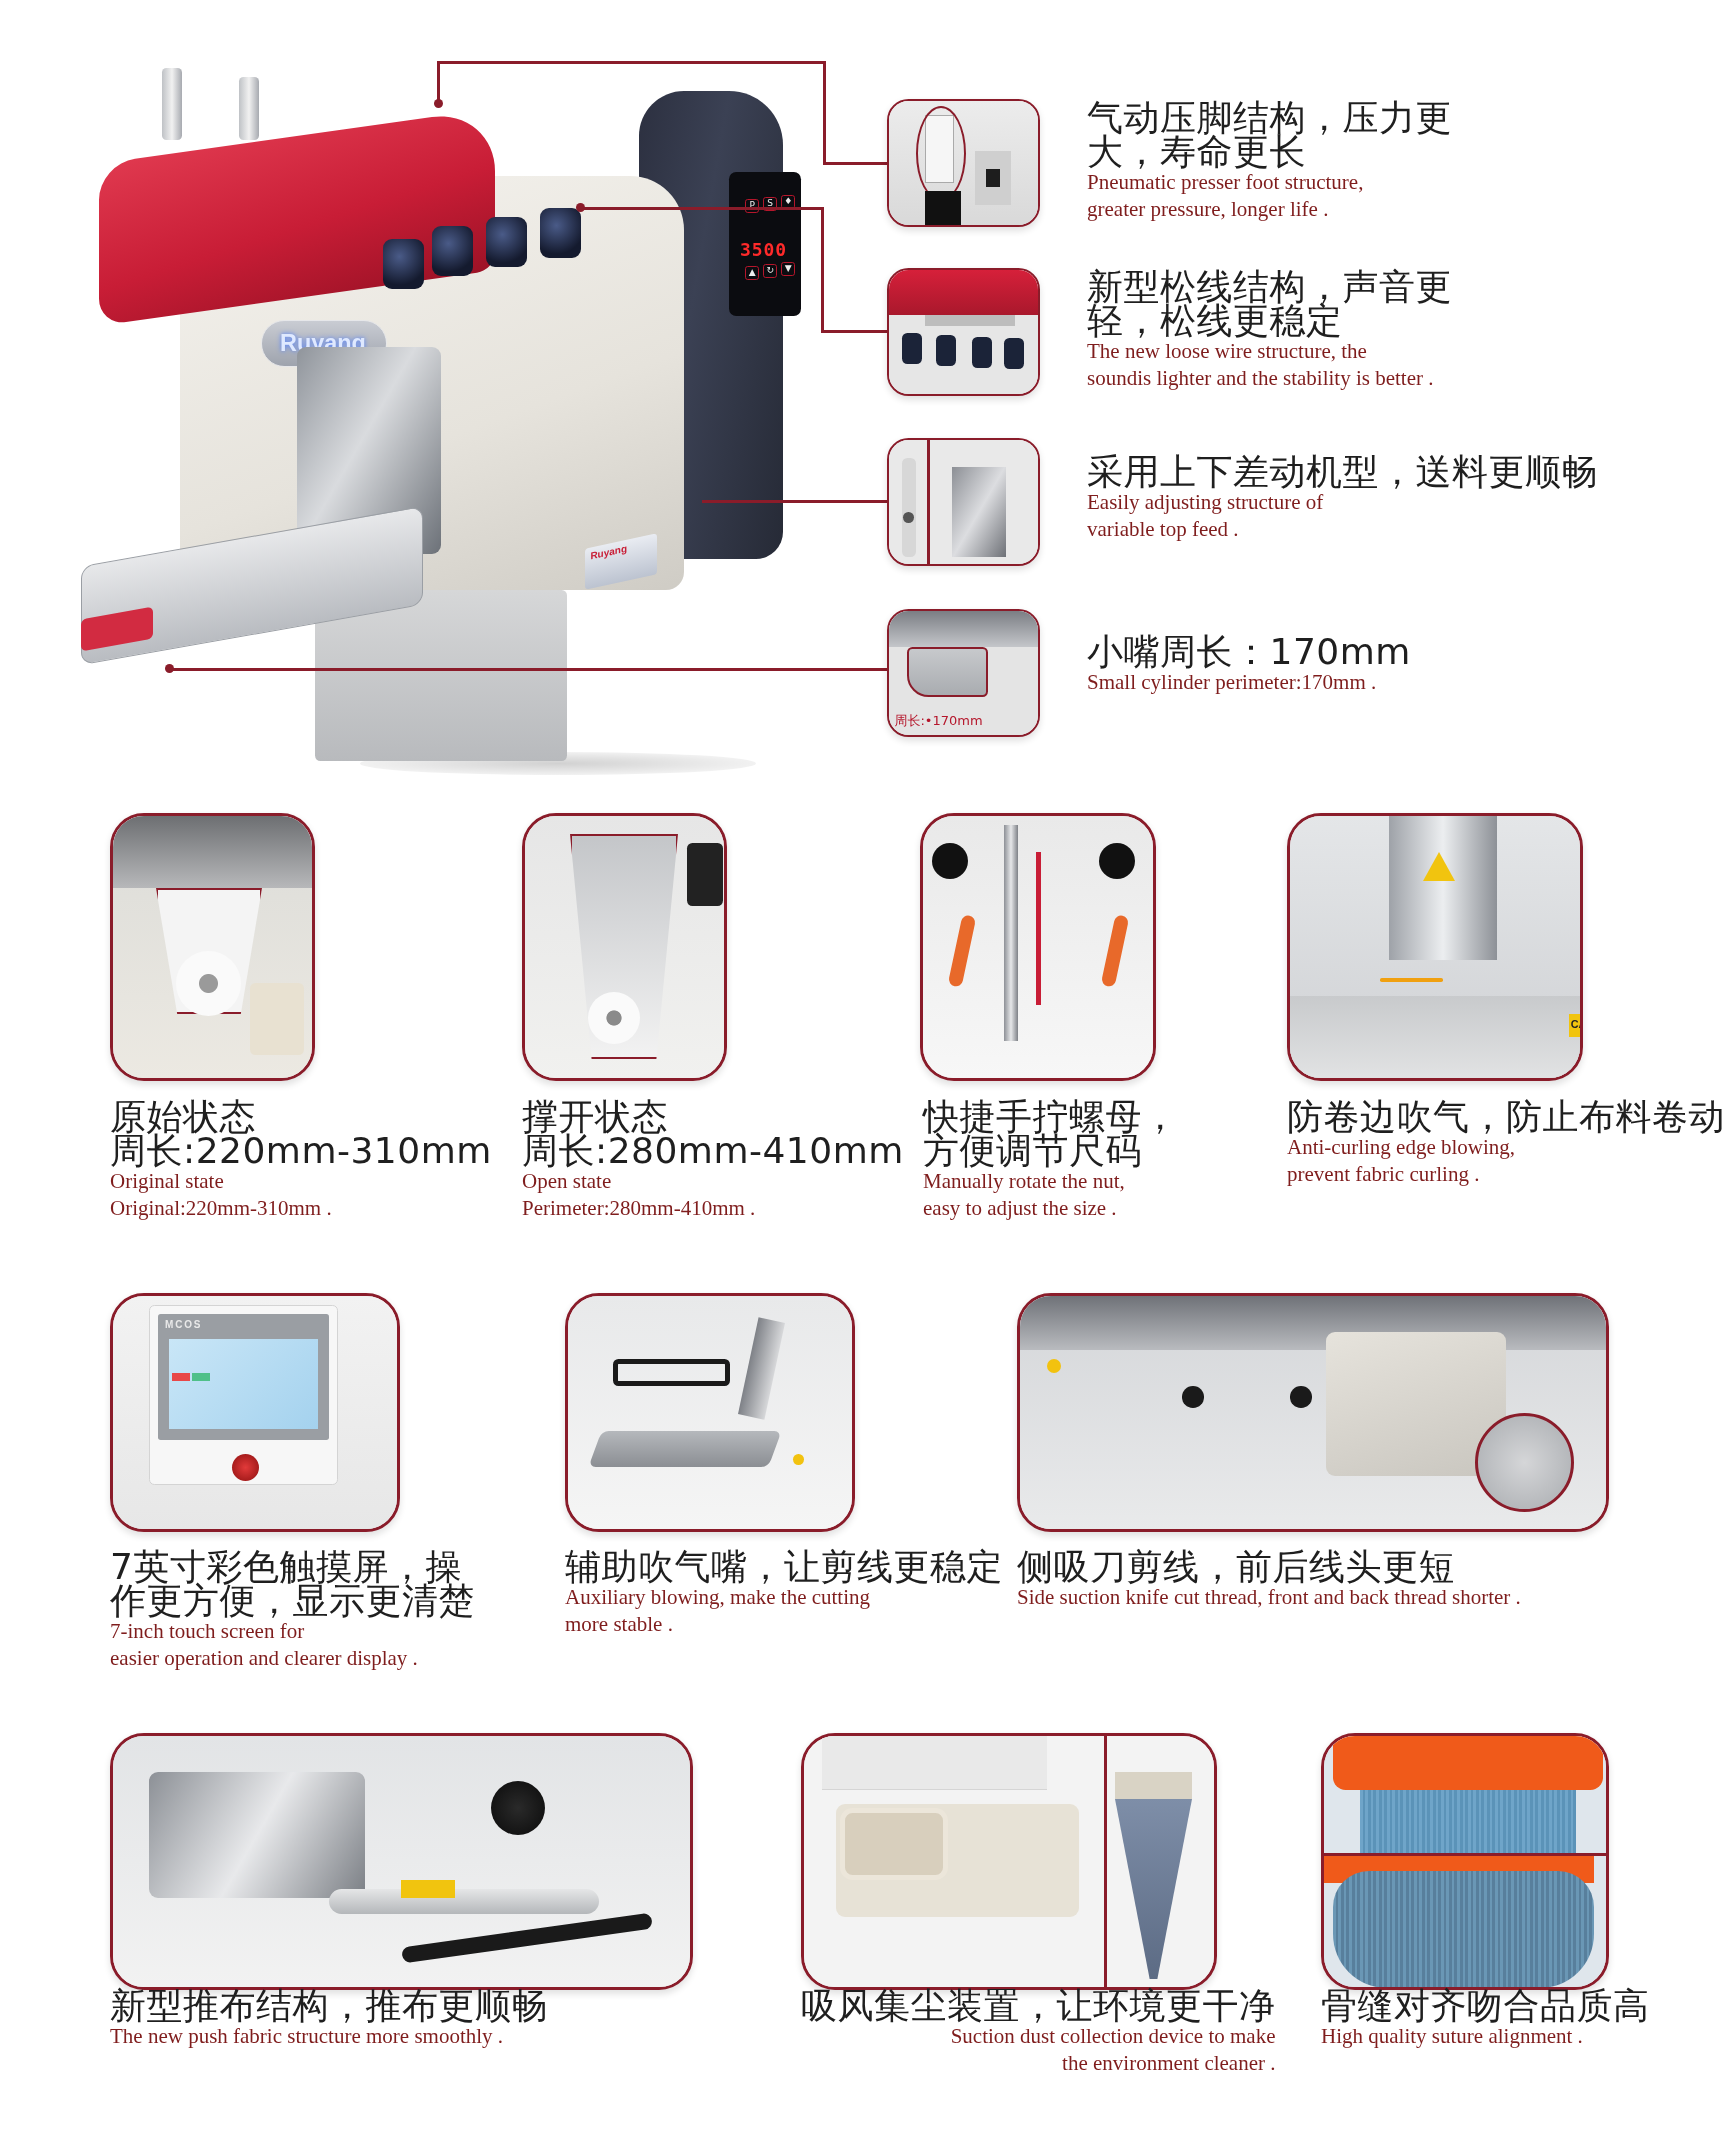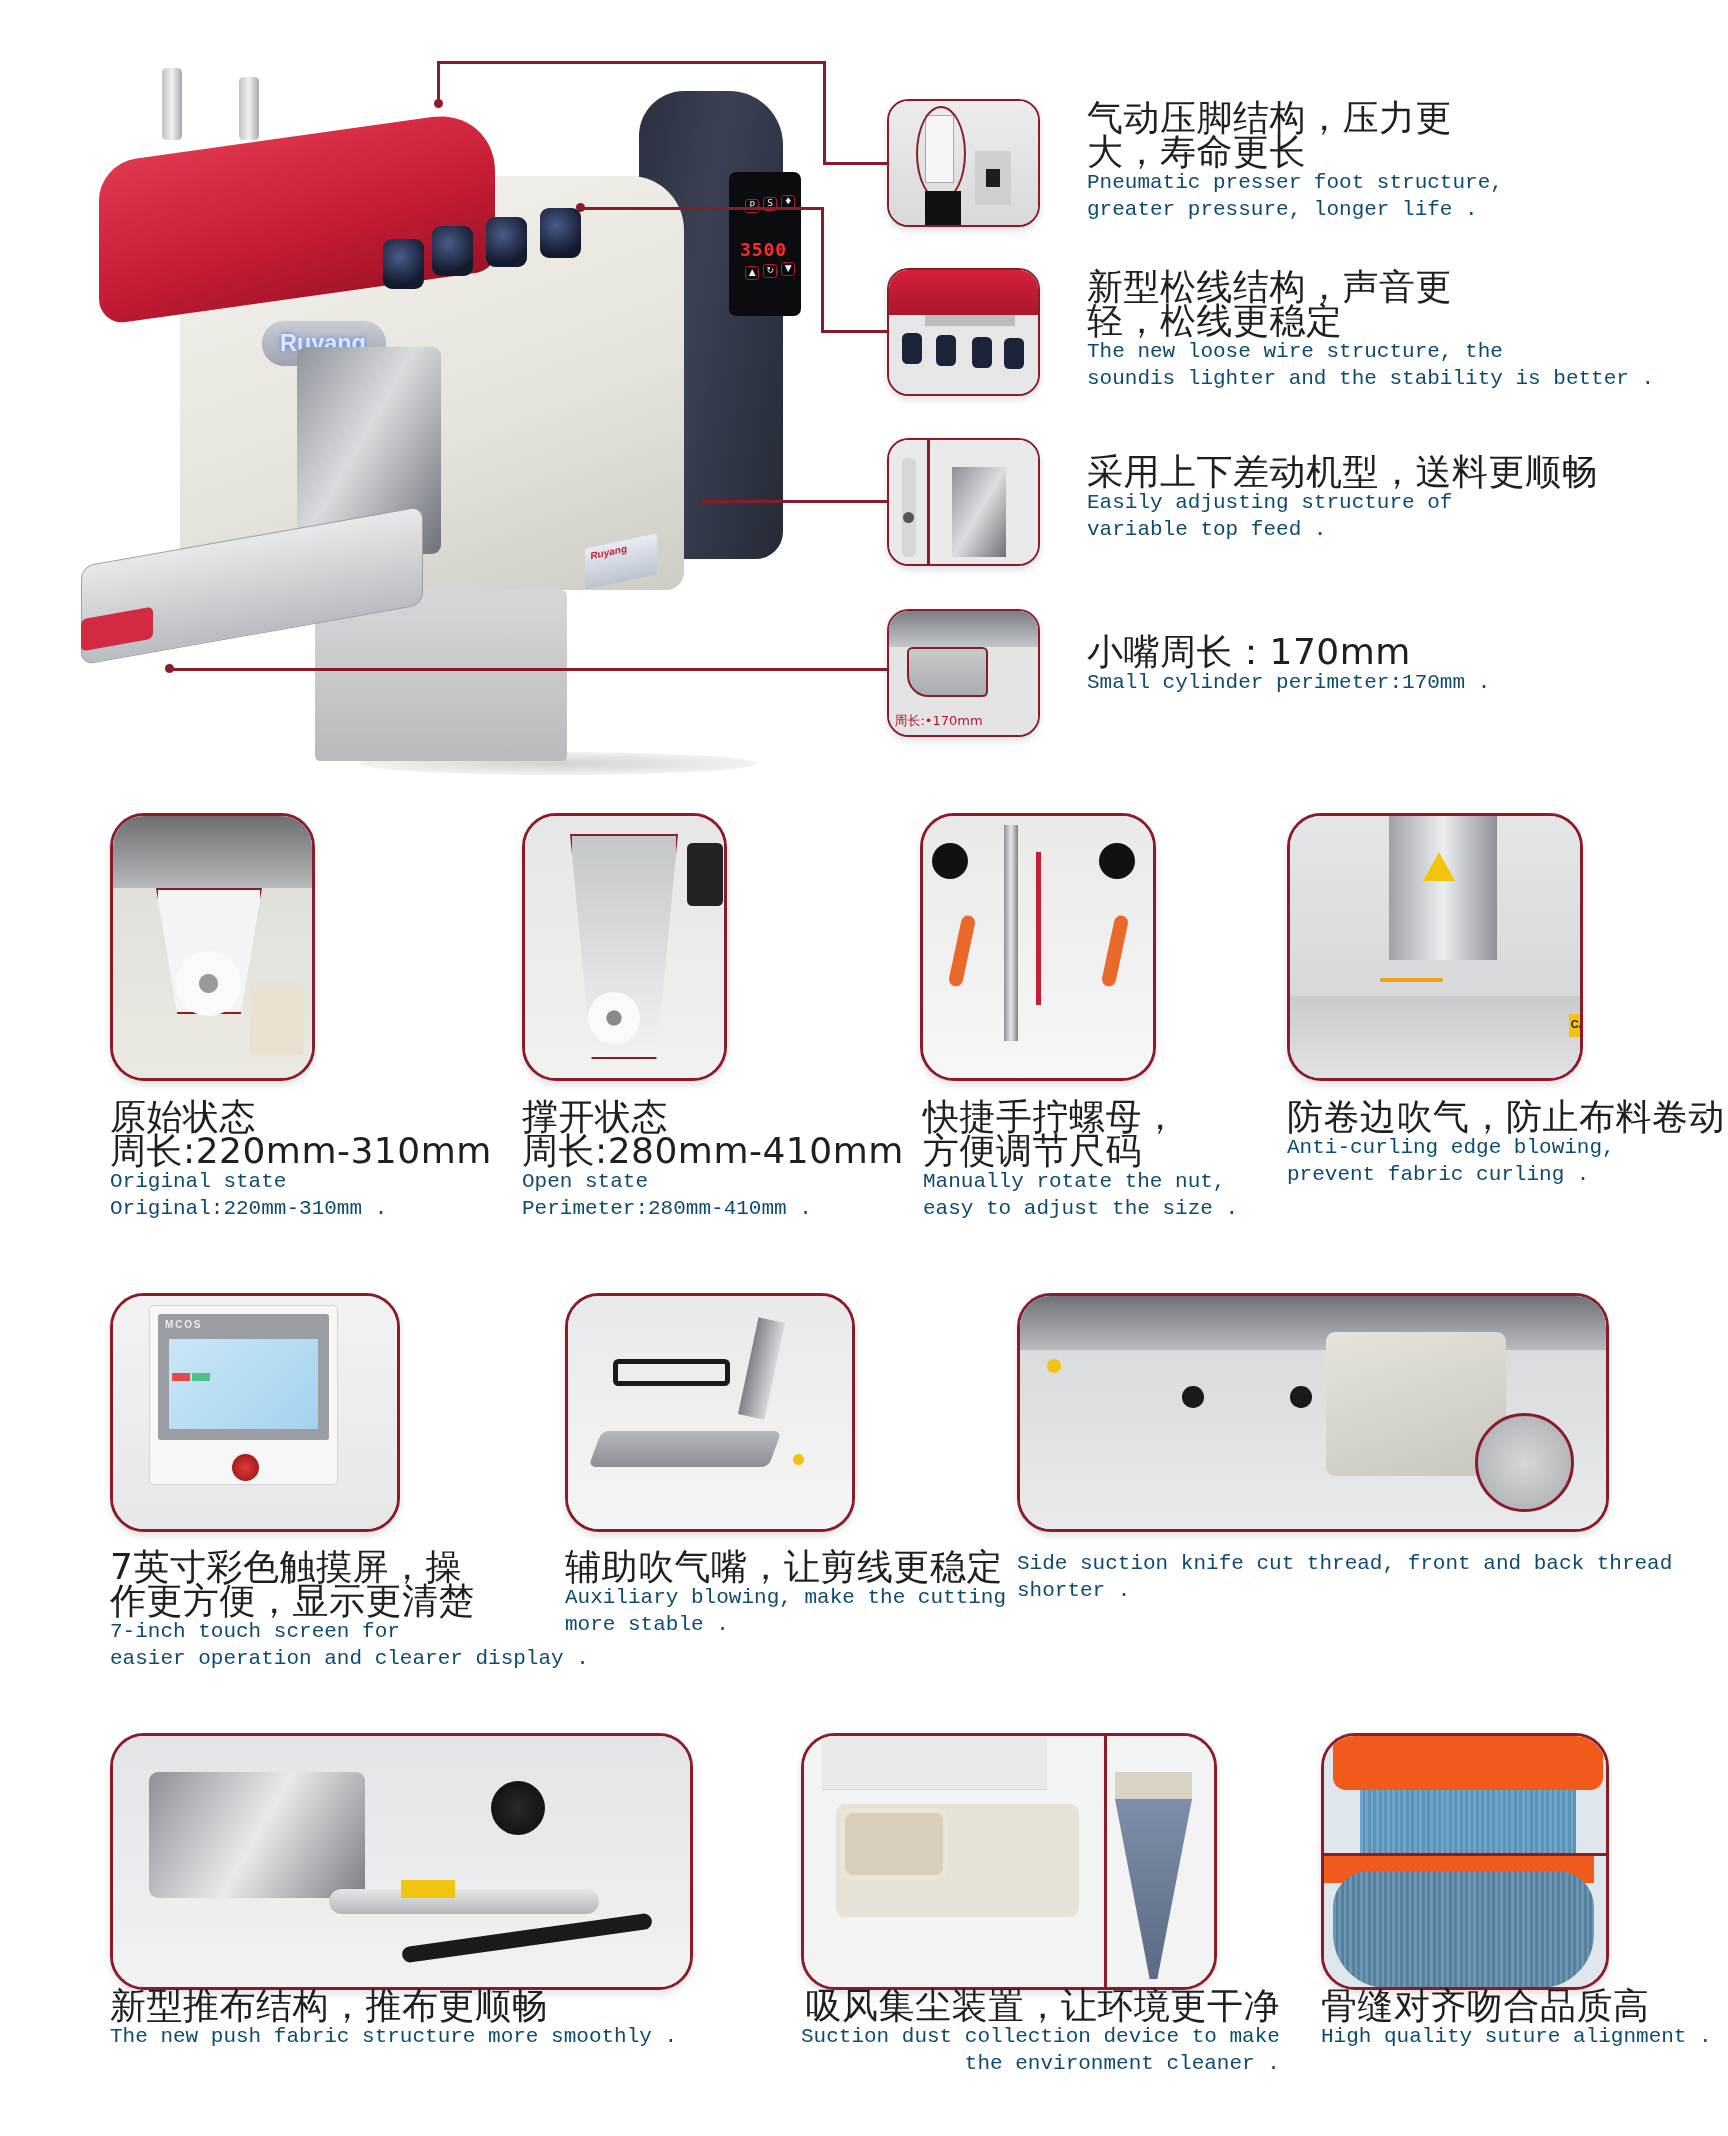--- a/index.html
+++ b/index.html
@@ -14,21 +14,21 @@
     border: 3.6px solid #8a1c2a;
     border-radius: 34px;
     overflow: hidden;
     background: #eef0f1;
     box-shadow: 0 3.6px 7.2px rgba(0,0,0,0.12);
   }
   .frame.small { border-radius: 21.6px; border-width: 2.7px; }
 
   
   .cap-zh { font-size: 36px; line-height: 34px; color: #1f1f1f; font-family: "DejaVu Sans", sans-serif; letter-spacing: 0.5px; }
-  .cap-en { font-size: 21px; line-height: 27px; color: #0c4a6e; font-family: Liberation Mono, monospace; }
+  .cap-en { font-size: 21px; line-height: 27px; color: #7f1d1d; font-family: Liberation Serif, serif; }
 
   
   .line { position: absolute; background: #8a1c2a; }
   .dot { position: absolute; width: 9px; height: 9px; border-radius: 50%; background: #8a1c2a; }
 
   
   .machine { position: absolute; left: 72px; top: 50px; width: 720px; height: 720px; }
   .m-shadow { position: absolute; left: 288px; top: 702px; width: 396px; height: 23.4px; border-radius: 50%; background: radial-gradient(ellipse, rgba(0,0,0,0.18), rgba(0,0,0,0)); }
   .m-body { position: absolute; left: 108px; top: 126px; width: 504px; height: 414px; background: linear-gradient(160deg, #f5f3ee 0%, #e6e3dc 60%, #cfccc5 100%); border-radius: 27px 54px 18px 18px; }
   .m-red { position: absolute; left: 27px; top: 86px; width: 396px; height: 162px; background: linear-gradient(170deg, #e0394f 0%, #c81d36 55%, #9c1226 100%); border-radius: 36px 63px 18px 27px; transform: skewY(-8deg); }
@@ -245,20 +245,21 @@
 <div class="frame" style="left:1017px;top:1293px;width:592px;height:239px;">
   <div class="ph" style="left:0;top:0;width:100%;height:100%;background:linear-gradient(180deg,#d4d6d9,#e9eaeb);"></div>
   <div class="ph" style="left:0;top:0;width:100%;height:54px;background:linear-gradient(180deg,#6f7278,#b9bbbf);"></div>
   <div class="ph" style="left:306px;top:36px;width:180px;height:144px;background:linear-gradient(160deg,#e6e3dc,#c9c6bf);border-radius:9px;"></div>
   <div class="ph" style="left:162px;top:90px;width:21.6px;height:21.6px;border-radius:50%;background:#1a1a1a;"></div>
   <div class="ph" style="left:270px;top:90px;width:21.6px;height:21.6px;border-radius:50%;background:#1a1a1a;"></div>
   <div class="ph" style="left:27px;top:63px;width:14.4px;height:14.4px;border-radius:50%;background:#f2c20f;"></div>
   <div class="ph" style="left:455px;top:117px;width:99px;height:99px;border:3.6px solid #8a1c2a;border-radius:50%;background:radial-gradient(circle,#d5d6d8,#a8abaf);"></div>
 </div>
 <div class="abs" style="left:1017px;top:1550px;">
+  <div class="cap-zh">侧吸刀剪线，前后线头更短</div>
   <div class="cap-en">Side suction knife cut thread, front and back thread shorter .</div>
 </div>
 
 <div class="frame" style="left:110px;top:1733px;width:583px;height:257px;">
   <div class="ph" style="left:0;top:0;width:100%;height:100%;background:linear-gradient(180deg,#e2e4e6,#f2f2f2);"></div>
   <div class="ph" style="left:36px;top:36px;width:216px;height:126px;background:linear-gradient(120deg,#8c9096,#e8e9eb,#7b7f85);border-radius:9px;"></div>
   <div class="ph" style="left:378px;top:45px;width:54px;height:54px;border-radius:50%;background:radial-gradient(circle,#2a2a2a,#0a0a0a);"></div>
   <div class="ph" style="left:216px;top:153px;width:270px;height:25px;background:linear-gradient(180deg,#e5e6e7,#b4b7ba);border-radius:12.6px;"></div>
   <div class="ph" style="left:288px;top:144px;width:54px;height:18px;background:#f1c40f;"></div>
   <div class="ph" style="left:288px;top:194px;width:252px;height:16px;background:#1a1a1a;border-radius:8px;transform:rotate(-8deg);"></div>

